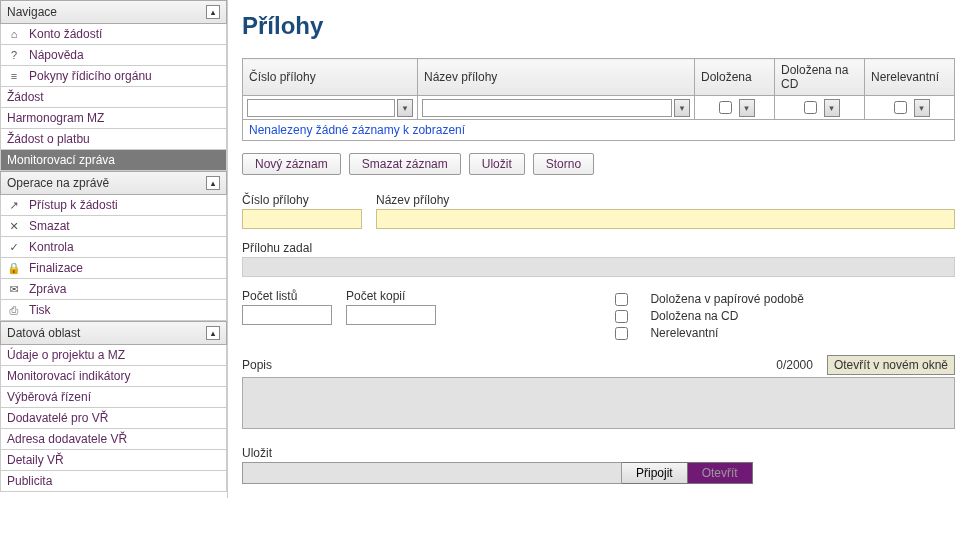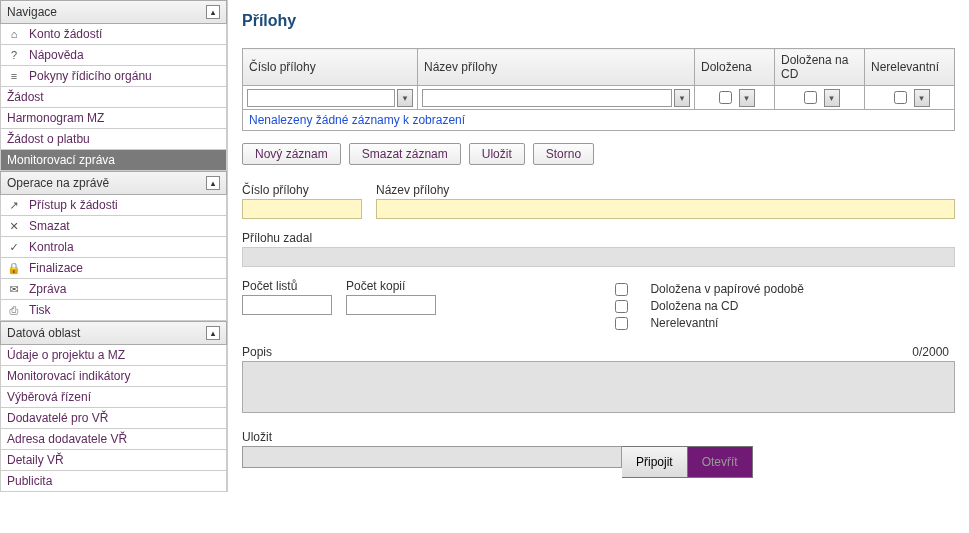--- a/index.html
+++ b/index.html
@@ -58,21 +58,21 @@
   .nav-item.selected {
     background: #7a7a7a;
     color: #fff;
   }
   .main {
     flex: 1;
     padding: 8px 14px 14px 14px;
   }
   h1.page-title {
     color: #1a4b7a;
-    font-size: 16px;
+    font-size: 24px;
     font-weight: bold;
     margin: 4px 0 18px 0;
   }
   table.grid {
     width: 100%;
     border-collapse: collapse;
     border: 1px solid #aaa;
   }
   table.grid th {
     background: linear-gradient(#f8f8f8, #e8e8e8);
@@ -207,21 +207,21 @@
     background: #e2e2e2;
     height: 22px;
   }
   .attach-btn {
     border: 1px solid #777;
     border-left: none;
     background: linear-gradient(#f4f4f4, #dcdcdc);
     padding: 0 14px;
     cursor: pointer;
     font-size: 12px;
-    height: 32px;
+    height: 22px;
   }
   .attach-btn.disabled {
     color: #999;
     background: #701a75;
     cursor: default;
   }
 </style>
 </head>
 <body>
 
@@ -419,20 +419,21 @@
         <div class="checkbox-line">
           <input type="checkbox" style="">
           <span>Nerelevantní</span>
         </div>
       </div>
     </div>
 
     <div class="desc-header">
       <span>Popis</span>
       <span class="counter">0/2000</span>
+      <button class="open-new-btn">Otevřít v novém okně</button>
     </div>
     <textarea class="desc" readonly="" style=""></textarea>
 
     <div class="attach-row">
       <div>Uložit</div>
       <div class="attach-controls">
         <input class="attach-input" readonly="" style="">
         <button class="attach-btn">Připojit</button>
         <button class="attach-btn disabled">Otevřít</button>
       </div>

